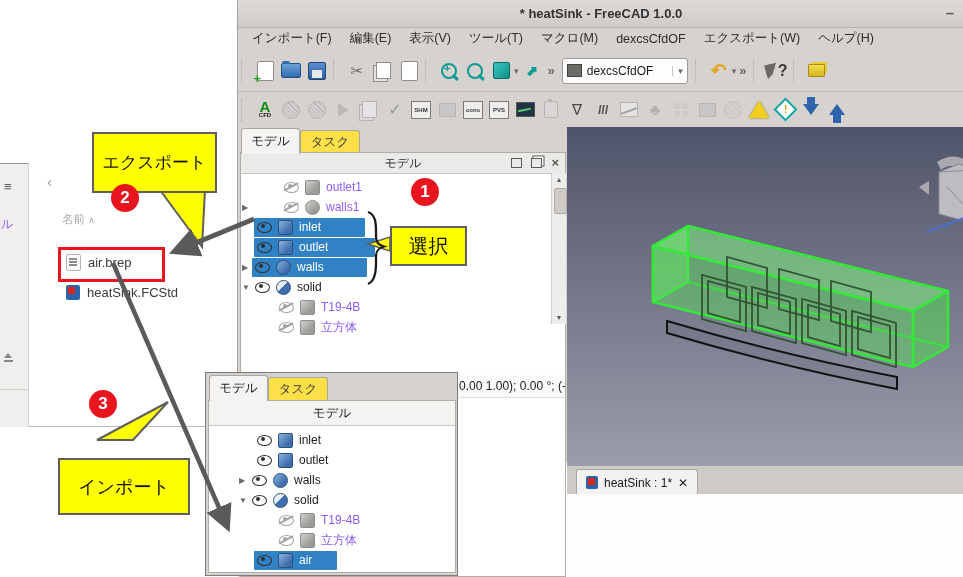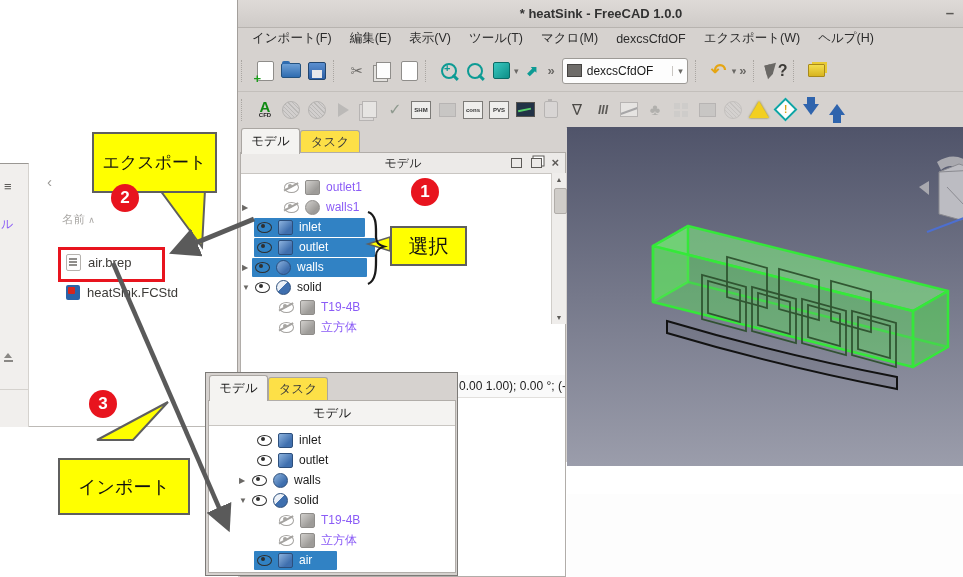--- a/index.html
+++ b/index.html
@@ -425,20 +425,27 @@
           <path d="M160,170 l0,-40 40,11 0,40 z"></path>
           <path d="M212,182 l0,-40 40,11 0,40 z"></path>
           <path d="M264,194 l0,-40 40,11 0,40 z"></path>
         </g>
         <g fill="none" stroke="#121212" stroke-width="2">
           <path d="M100,194 Q 215,228 330,250 l0,12 Q 215,240 100,206 z" fill="rgba(0,0,0,0.06)"></path>
         </g>
       </svg>
     </div>
 
+    <div class="abs mditabs" style="left:329px;top:466px;">
+      <div class="mditab">
+        <span class="ic-fcstd" style="width:12px;height:13px;"></span>
+        <span>heatSink : 1*</span>
+        <b>✕</b>
+      </div>
+    </div>
     <div class="abs statarea" style="left:329px;top:494px;"></div>
   </div>
 
   <div class="abs ovl">
     <div class="tab on" style="left:3px;top:2px;width:57px;">
         <span>モデル</span>
       </div>
     <div class="tab off" style="left:62px;top:4px;width:58px;height:22px;">
         <span>タスク</span>
       </div>

